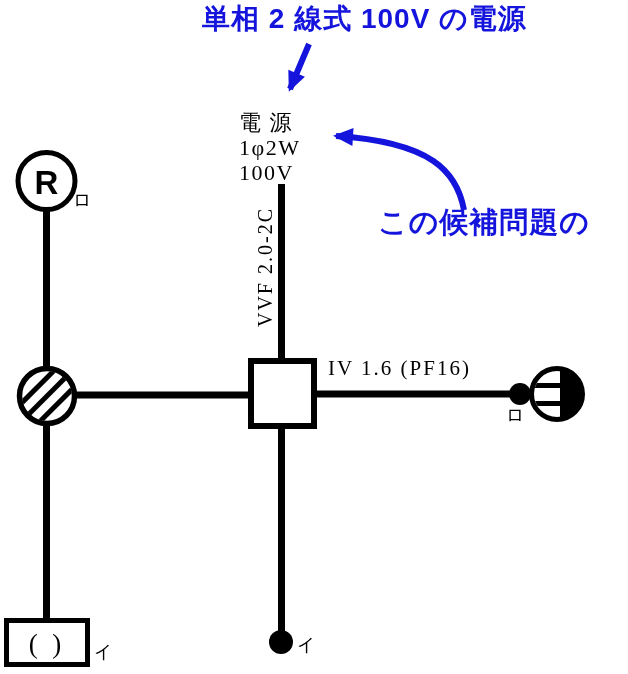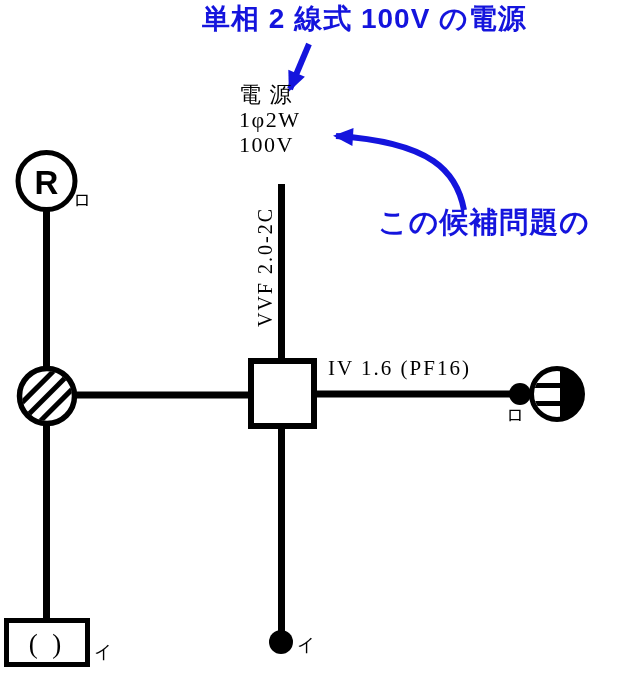--- a/index.html
+++ b/index.html
@@ -9,21 +9,21 @@
   }
   .stage svg{position:absolute;left:0;top:0;}
   .txt{position:absolute;white-space:nowrap;color:#000;}
   .blue-note{
     font-family:"Liberation Sans","DejaVu Sans",sans-serif;
     color:var(--blue,#1414dd);font-weight:600;
   }
   .top-label{left:160px;top:0;font-size:28px;letter-spacing:1px;margin-left:42px;}
   .side-label{left:378px;top:205px;width:250px;
     font-size:29px;line-height:35px;letter-spacing:1px;white-space:nowrap;}
-  .src-block{left:239px;top:82px;font-size:22px;line-height:25px;letter-spacing:1.5px;}
+  .src-block{left:239px;top:110px;font-size:22px;line-height:25px;letter-spacing:1.5px;}
   .vvf-label{left:181px;top:254px;width:172px;height:26px;text-align:center;
     font-size:20px;letter-spacing:2px;transform:rotate(-90deg);}
   .iv-label{left:328px;top:356px;font-size:21px;letter-spacing:2px;}
   .circuit-mark{font-size:18px;color:#000;}
   .mark-ro-r{left:73px;top:188px;}
   .mark-ro-outlet{left:506px;top:403px;}
   .mark-i-rose{left:94px;top:640px;}
   .mark-i-switch{left:297px;top:633px;}
   .wire{stroke:#000;stroke-width:7;fill:none;}
   .sym-stroke{stroke:#000;fill:#ffffff;}

